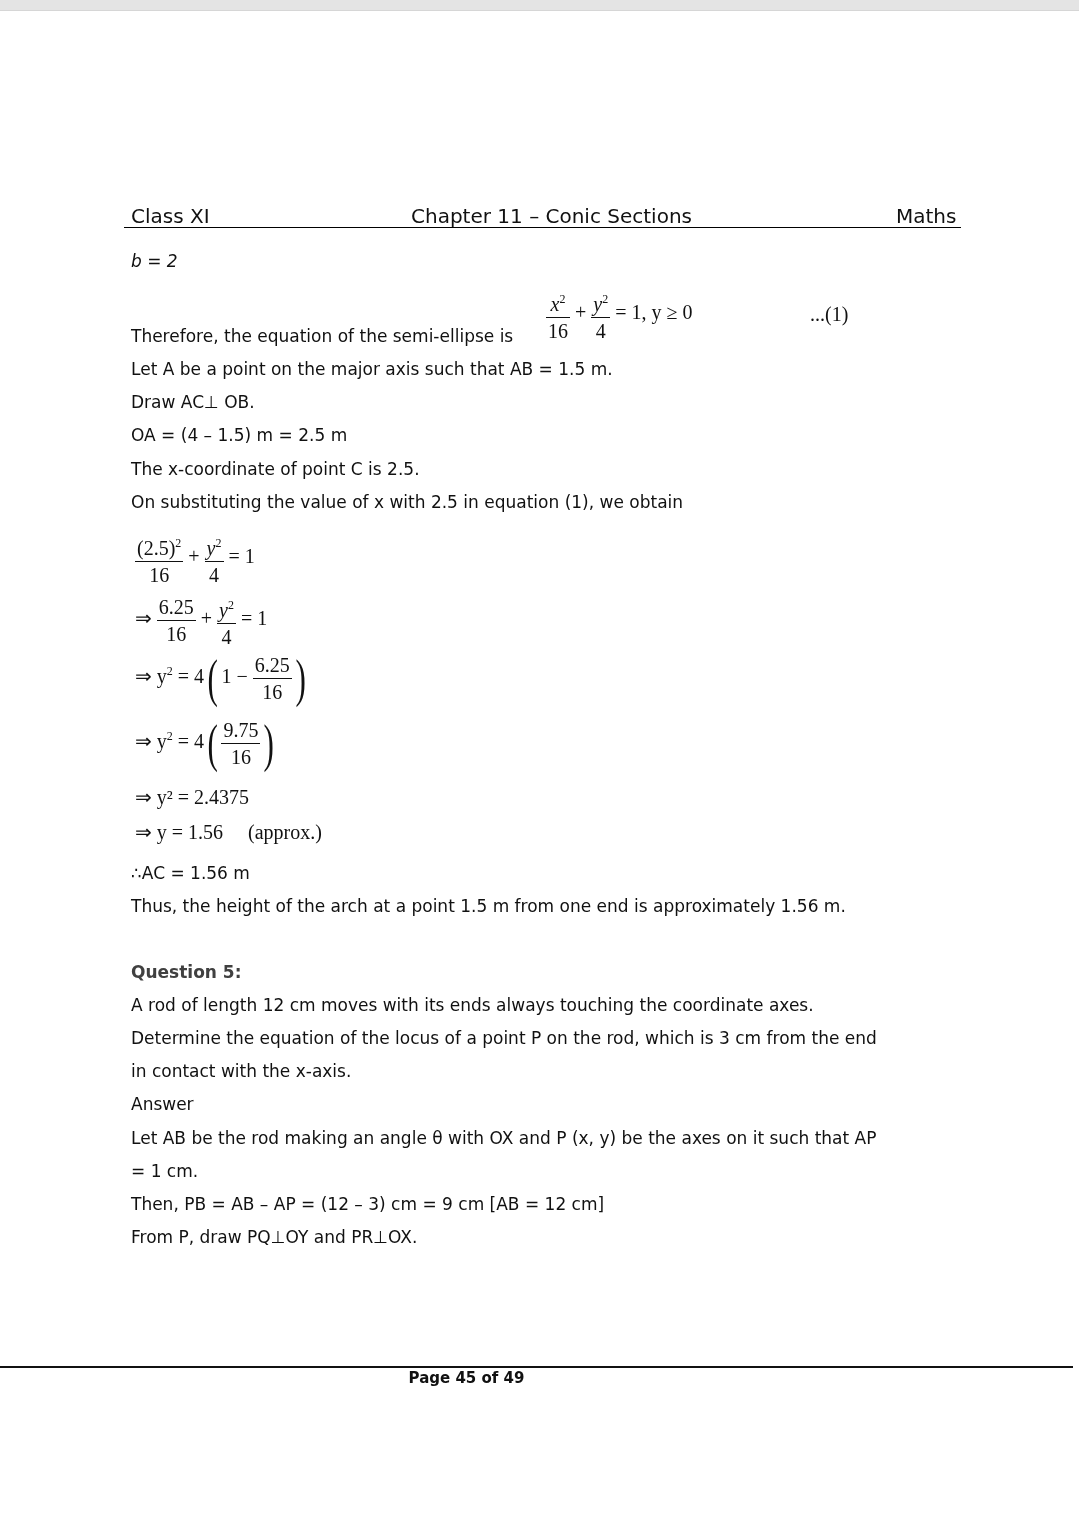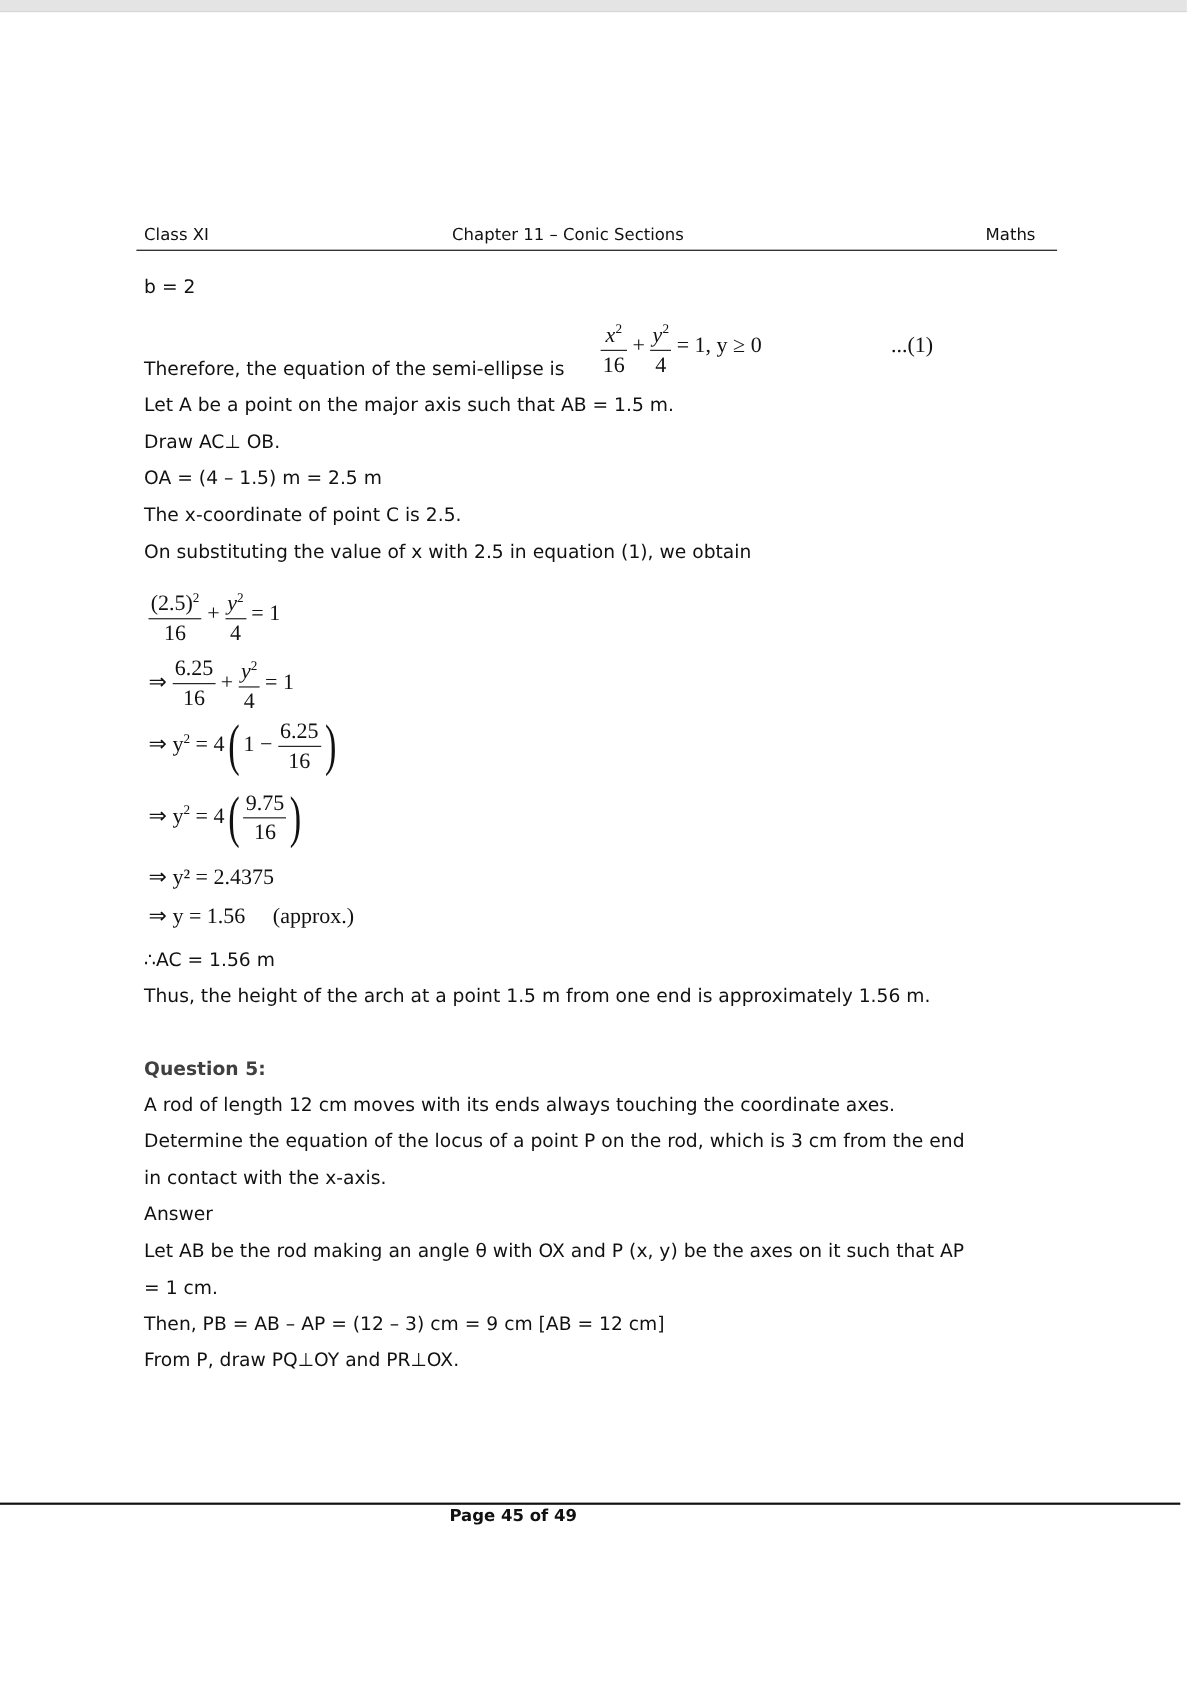--- a/index.html
+++ b/index.html
@@ -1,20 +1,20 @@
 <!DOCTYPE html>
 <html><head>
 <meta charset="utf-8">
 <style>
   html, body { margin: 0; padding: 0; background: #ffffff; }
   body { width: 1079px; height: 1536px; position: relative; overflow: hidden;
          font-family: "DejaVu Sans", sans-serif; color: #111; }
   .topbar { position: absolute; left: 0; top: 0; width: 1079px; height: 10px;
             background: #e4e4e4; border-bottom: 1px solid #d6d6d6; }
-  .hdr { position: absolute; top: 204px; font-size: 15px; }
+  .hdr { position: absolute; top: 204px; font-size: 20px; }
   .hdr-line { position: absolute; left: 124px; top: 227px; width: 837px; height: 1px; background: #000; }
   .line { position: absolute; left: 131px; font-size: 17px; white-space: nowrap; }
   .q { color: #404040; font-weight: bold; }
   .math { position: absolute; font-family: "Liberation Serif", serif; font-size: 20px; white-space: nowrap; }
   .frac { display: inline-block; vertical-align: middle; text-align: center; }
   .frac > span { display: block; padding: 0 2px; line-height: 26px; }
   .frac > span.num { border-bottom: 1px solid #111; font-family: Liberation Serif, serif; }
   .paren { display: inline-block; vertical-align: middle; font-size: 52px; transform: scaleX(0.6); line-height: 52px; }
   sup { font-size: 12px; }
   .foot-line { position: absolute; left: 0; top: 1366px; width: 1073px; height: 2px; background: #111; }
@@ -23,21 +23,21 @@
 </head>
 <body>
 
 <div class="topbar"></div>
 
 <div class="hdr" style="left:131px">Class XI</div>
 <div class="hdr" style="left:411px">Chapter 11 – Conic Sections</div>
 <div class="hdr" style="left:896px">Maths</div>
 <div class="hdr-line"></div>
 
-<div class="line" style="top:251px; ">b = 2</div>
+<div class="line" style="top:251px; font-style:italic">b = 2</div>
 
 <div class="line" style="top:326px">Therefore, the equation of the semi-ellipse is</div>
 <div class="math" style="left:546px; top:286px">
   <span class="frac"><span class="num"><i>x</i><sup>2</sup></span><span>16</span></span>
   <span>+</span>
   <span class="frac"><span class="num"><i>y</i><sup>2</sup></span><span>4</span></span>
   <span>= 1,  y ≥ 0</span>
 </div>
 <div class="math" style="left:810px; top:303px">...(1)</div>
 

